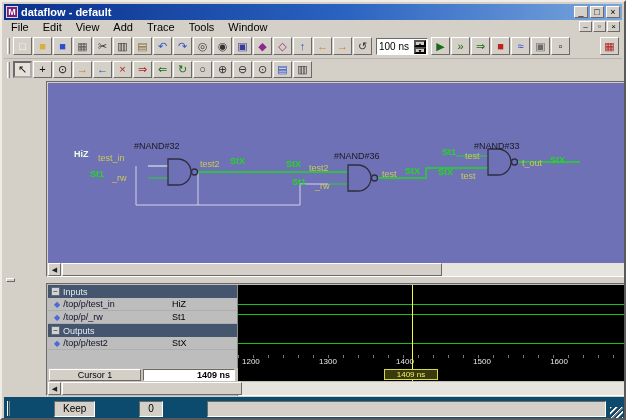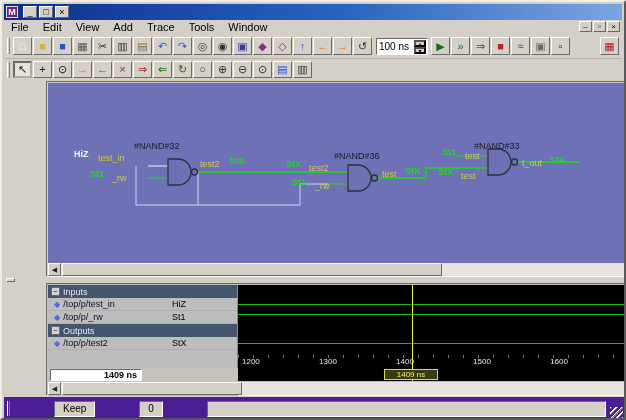--- a/index.html
+++ b/index.html
@@ -97,36 +97,37 @@
   .wline { position:absolute; height:1px; background:#18c018; left:0; width:411px; }
   .cursor-line { position:absolute; left:174px; top:0; width:1px; height:96px; background:#f8f840; }
   .axis-labels { position:absolute; left:0; top:70px; width:411px; height:13px; display:flex;
     justify-content:space-between; padding:2px 4px 0 4px; color:#e8e8e8; font-size:8px;
     background-image:repeating-linear-gradient(90deg,#777 0 1px,transparent 1px 15px);
     background-size:100% 3px; background-repeat:no-repeat; background-position:0 0; }
   .cursor-tag { position:absolute; left:146px; top:84px; width:54px; height:11px; border:1px solid #d8d840;
     background:#3a3a10; color:#f0f060; font-size:8px; display:flex; align-items:center; justify-content:center; }
 
   
-  .statusbar { position:absolute; left:2px; top:395px; width:622px; height:23px; background:#4c1d95;
+  .statusbar { position:absolute; left:2px; top:395px; width:622px; height:23px; background:#0c4a6e;
     display:flex; align-items:center; padding:0 3px; }
   .sb-grip-v { width:3px; height:15px; border-left:1px solid #fff; border-right:1px solid #808080; margin-right:4px; }
   .sb-box { height:16px; display:flex; align-items:center; justify-content:center; font-size:10px;
     background:#d4d0c8; padding:0 8px; margin-right:4px; }
   .sb-long { flex:1; height:16px; background:#d4d0c8; margin-right:4px; }
   .resize-grip { width:13px; height:13px; align-self:flex-end;
     background:repeating-linear-gradient(135deg,#fff 0 1px,#808080 1px 2px,transparent 2px 4px); }
 </style>
 </head>
 <body>
 
 <div id="window">
 
   <div class="titlebar">
     <span class="app-icon">M</span>
+    <span class="title-text">dataflow - default</span>
     <button class="winbtn bevel-out">_</button>
     <button class="winbtn bevel-out">□</button>
     <button class="winbtn bevel-out">×</button>
   </div>
 
   <div class="menubar">
 
       <span class="menu-item">File</span>
 
       <span class="menu-item">Edit</span>
@@ -435,20 +436,21 @@
         
       
           <div class="sig-row">
             <span class="sig-diamond">◆</span>
             <span class="sig-name">/top/p/test2</span>
             <span class="sig-value">StX</span>
           </div>
         </div>
       <div class="pane-filler"></div>
       <div class="cursor-row">
+        <button class="cursor-btn bevel-out">Cursor 1</button>
         <span class="cursor-value bevel-in">1409 ns</span>
       </div>
     </div>
 
     <div class="wavearea">
       <div class="wline" style="top:19px;"></div>
       <div class="wline" style="top:29px;"></div>
       <div class="wline" style="top:58px;"></div>
       <div class="axis-labels">
 

